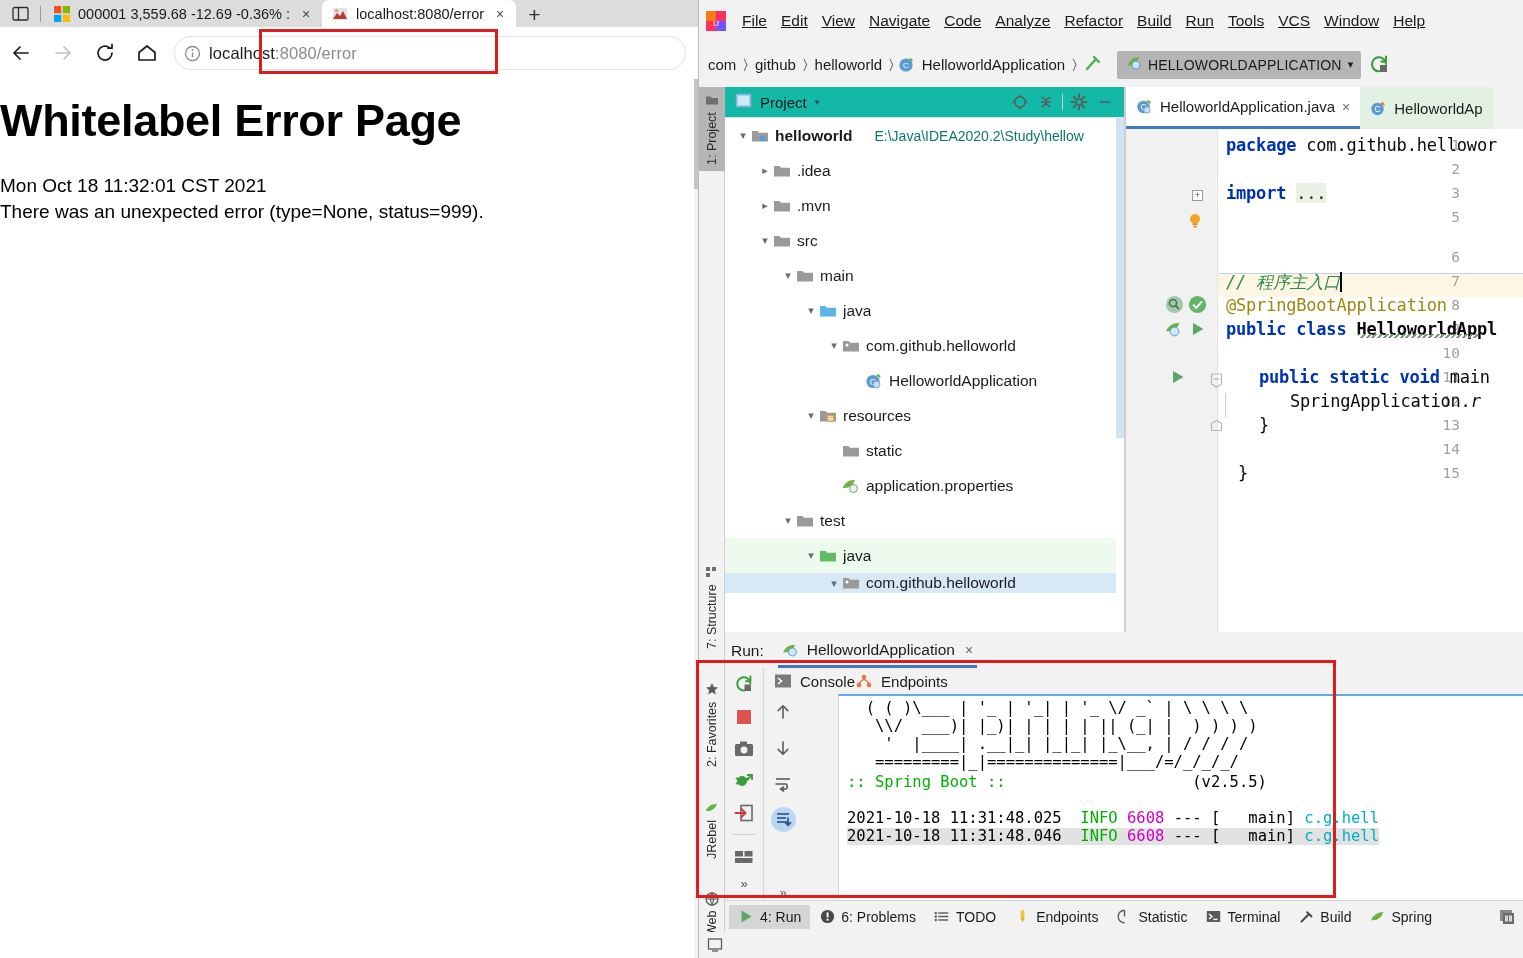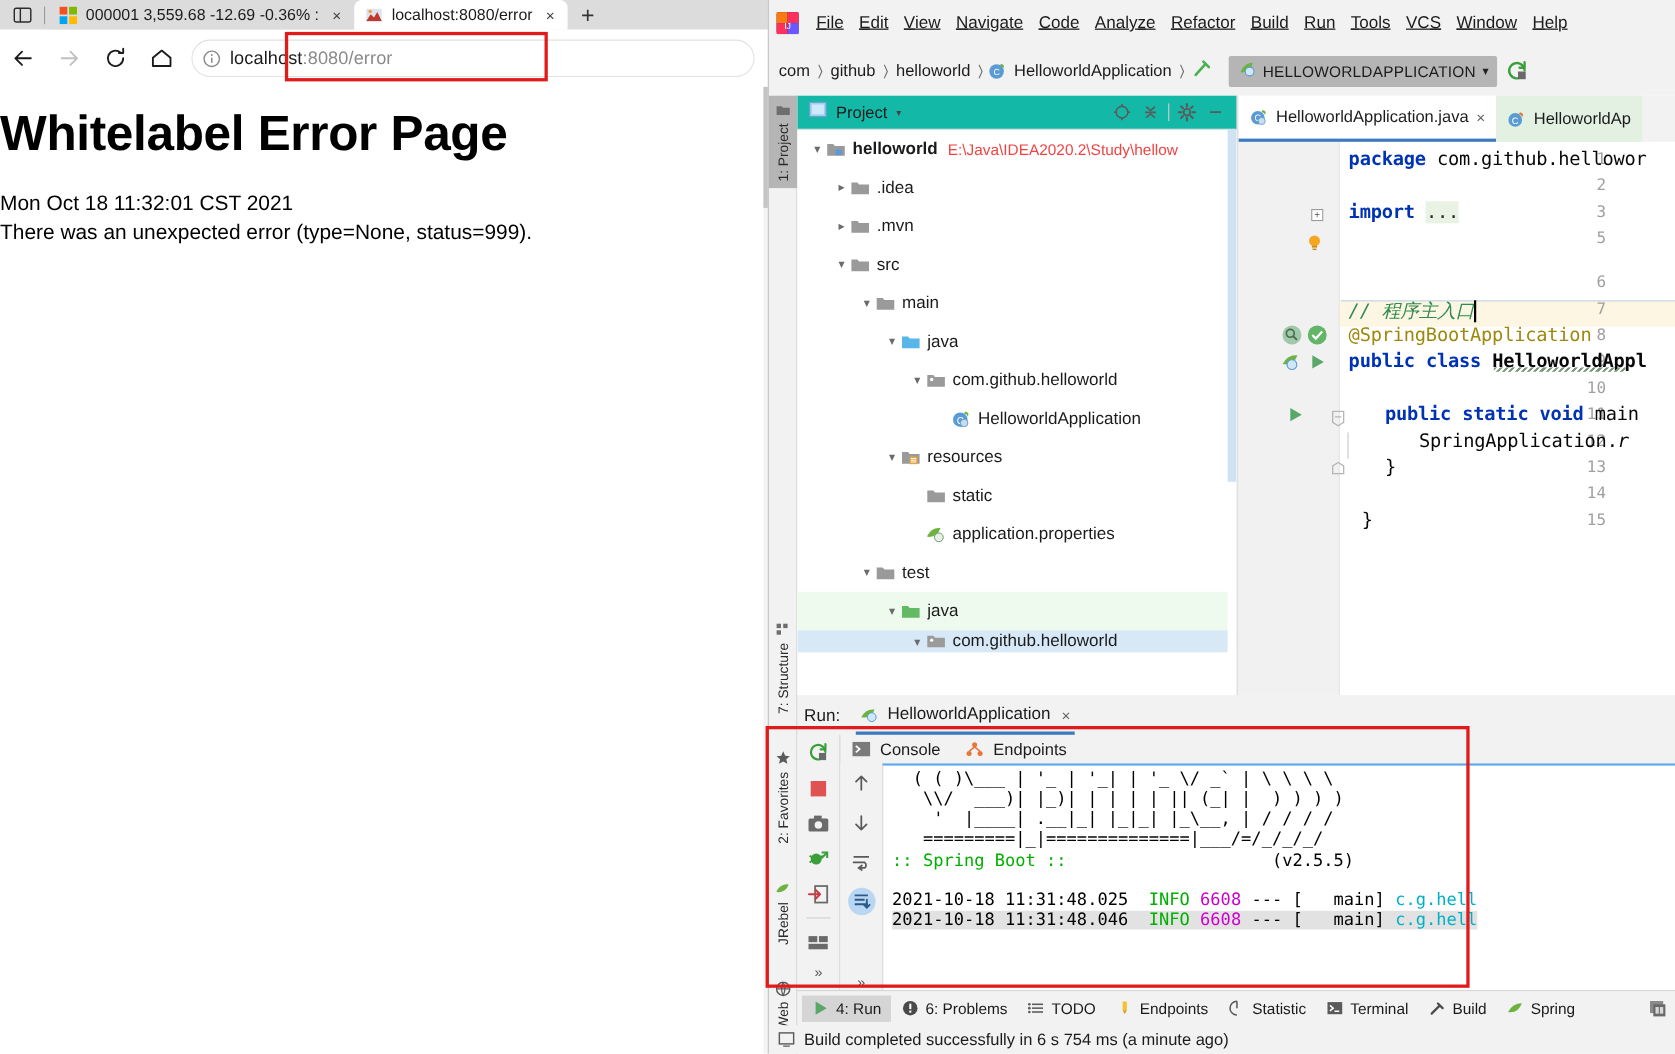--- a/index.html
+++ b/index.html
@@ -130,21 +130,21 @@
   .ph-divider { width: 1px; height: 16px; background: #cfcfcf; margin: 0 3px; }
 
   .tree { position: relative; height: 514px; overflow: hidden; background: #fff; }
   .tnode {
     display: flex; align-items: center; height: 35px; font-size: 15.5px; color: #1b1b1b;
     white-space: nowrap; padding-right: 6px;
   }
   .tnode .arrow { width: 16px; text-align: center; color: #6b6b6b; font-size: 11px; flex: 0 0 16px; }
   .tnode .tico { width: 18px; height: 18px; margin-right: 6px; flex: 0 0 18px; }
   .tnode .tlabel { overflow: hidden; }
-  .tnode .tpath { font-size: 14px; color: #ef4444; margin-left: 9px; }
+  .tnode .tpath { font-size: 14px; color: #0f766e; margin-left: 22px; }
   .tnode.bold .tlabel { font-weight: bold; }
   .tnode.greenrow { background: #effaef; }
   .tnode.selrow { background: #d7e8f7; }
   .proj-vscroll { position: absolute; right: 0; top: 0; width: 8px; height: 514px; background: #fff; }
   .proj-vscroll i { display:block; width: 8px; height: 320px; background: #cfe3f5; }
 
   
   .editor {
     position: absolute; left: 426px; top: 87px; width: 399px; height: 545px;
     background: #ffffff; border-left: 1px solid #cfcfcf;
@@ -189,29 +189,29 @@
   .run-tab .rtx { color: #666; font-size: 14px; margin-left: 2px; }
 
   .run-body { position: relative; height: 232px; display: flex; }
   .run-vtoolbar { width: 38px; background: #f2f2f2; display: flex; flex-direction: column;
      align-items: center; padding-top: 4px; gap: 7px; }
   .rv-ico { width: 25px; height: 25px; display: flex; align-items: center; justify-content: center; }
   .rv-sep { width: 22px; height: 1px; background: #cfcfcf; margin: 2px 0; }
   .rv-more { font-size: 13px; color: #555; }
 
   .run-right { flex: 1; display: flex; flex-direction: column; border-left: 1px solid #d6d6d6; }
-  .console-tabs { height: 38px; display: flex; align-items: center; padding-left: 10px; gap: 22px; }
+  .console-tabs { height: 38px; display: flex; align-items: center; padding-left: 10px; }
   .ctab { display: flex; align-items: center; gap: 8px; font-size: 15px; color: #1b1b1b; }
   .ctab .ctico { width: 18px; height: 18px; }
   .console-area { flex: 1; display: flex; }
   .console-vtool { width: 38px; background: #f2f2f2; display: flex; flex-direction: column;
     align-items: center; padding-top: 5px; gap: 11px; }
   .console-out { flex: 1; background: #ffffff; border-left: 1px solid #d6d6d6;
     border-top: 2px solid #61a8ea; position: relative; overflow: hidden;
-    font-family: "DejaVu Sans Mono", monospace; font-size: 15.5px; line-height: 1.08; }
+    font-family: "DejaVu Sans Mono", monospace; font-size: 15.5px; line-height: 1.08; margin-left: 36px; }
   .cout { position: absolute; left: 8px; white-space: pre; }
   .c-green { color: #00b000; }
   .c-black { color: #000; }
   .c-magenta { color: #cc00cc; }
   .c-cyan { color: #00b0c8; }
   .c-hl { background: #e2e2e2; }
 
   .red-box-run {
     position: absolute; left: 695px; top: 660px; width: 640px; height: 238px;
     border: 3px solid #e01b1b; pointer-events: none; z-index: 60;
@@ -932,17 +932,16 @@
       </span>
     </div>
 
     <div class="ide-statusbar">
       <span class="sb-ico">
         <svg width="16" height="16" viewBox="0 0 16 16">
             <rect x="1.5" y="2" width="13" height="10" fill="none" stroke="#5a5a5a" stroke-width="1.3"></rect>
             <line x1="5" y1="14" x2="11" y2="14" stroke="#5a5a5a" stroke-width="1.3"></line>
           </svg>
       </span>
-      <span class="sbar-text">Build completed successfully in 6 s 754 ms (a minute ago)</span>
     </div>
 
   </div>
 </div>
 
 </body></html>

